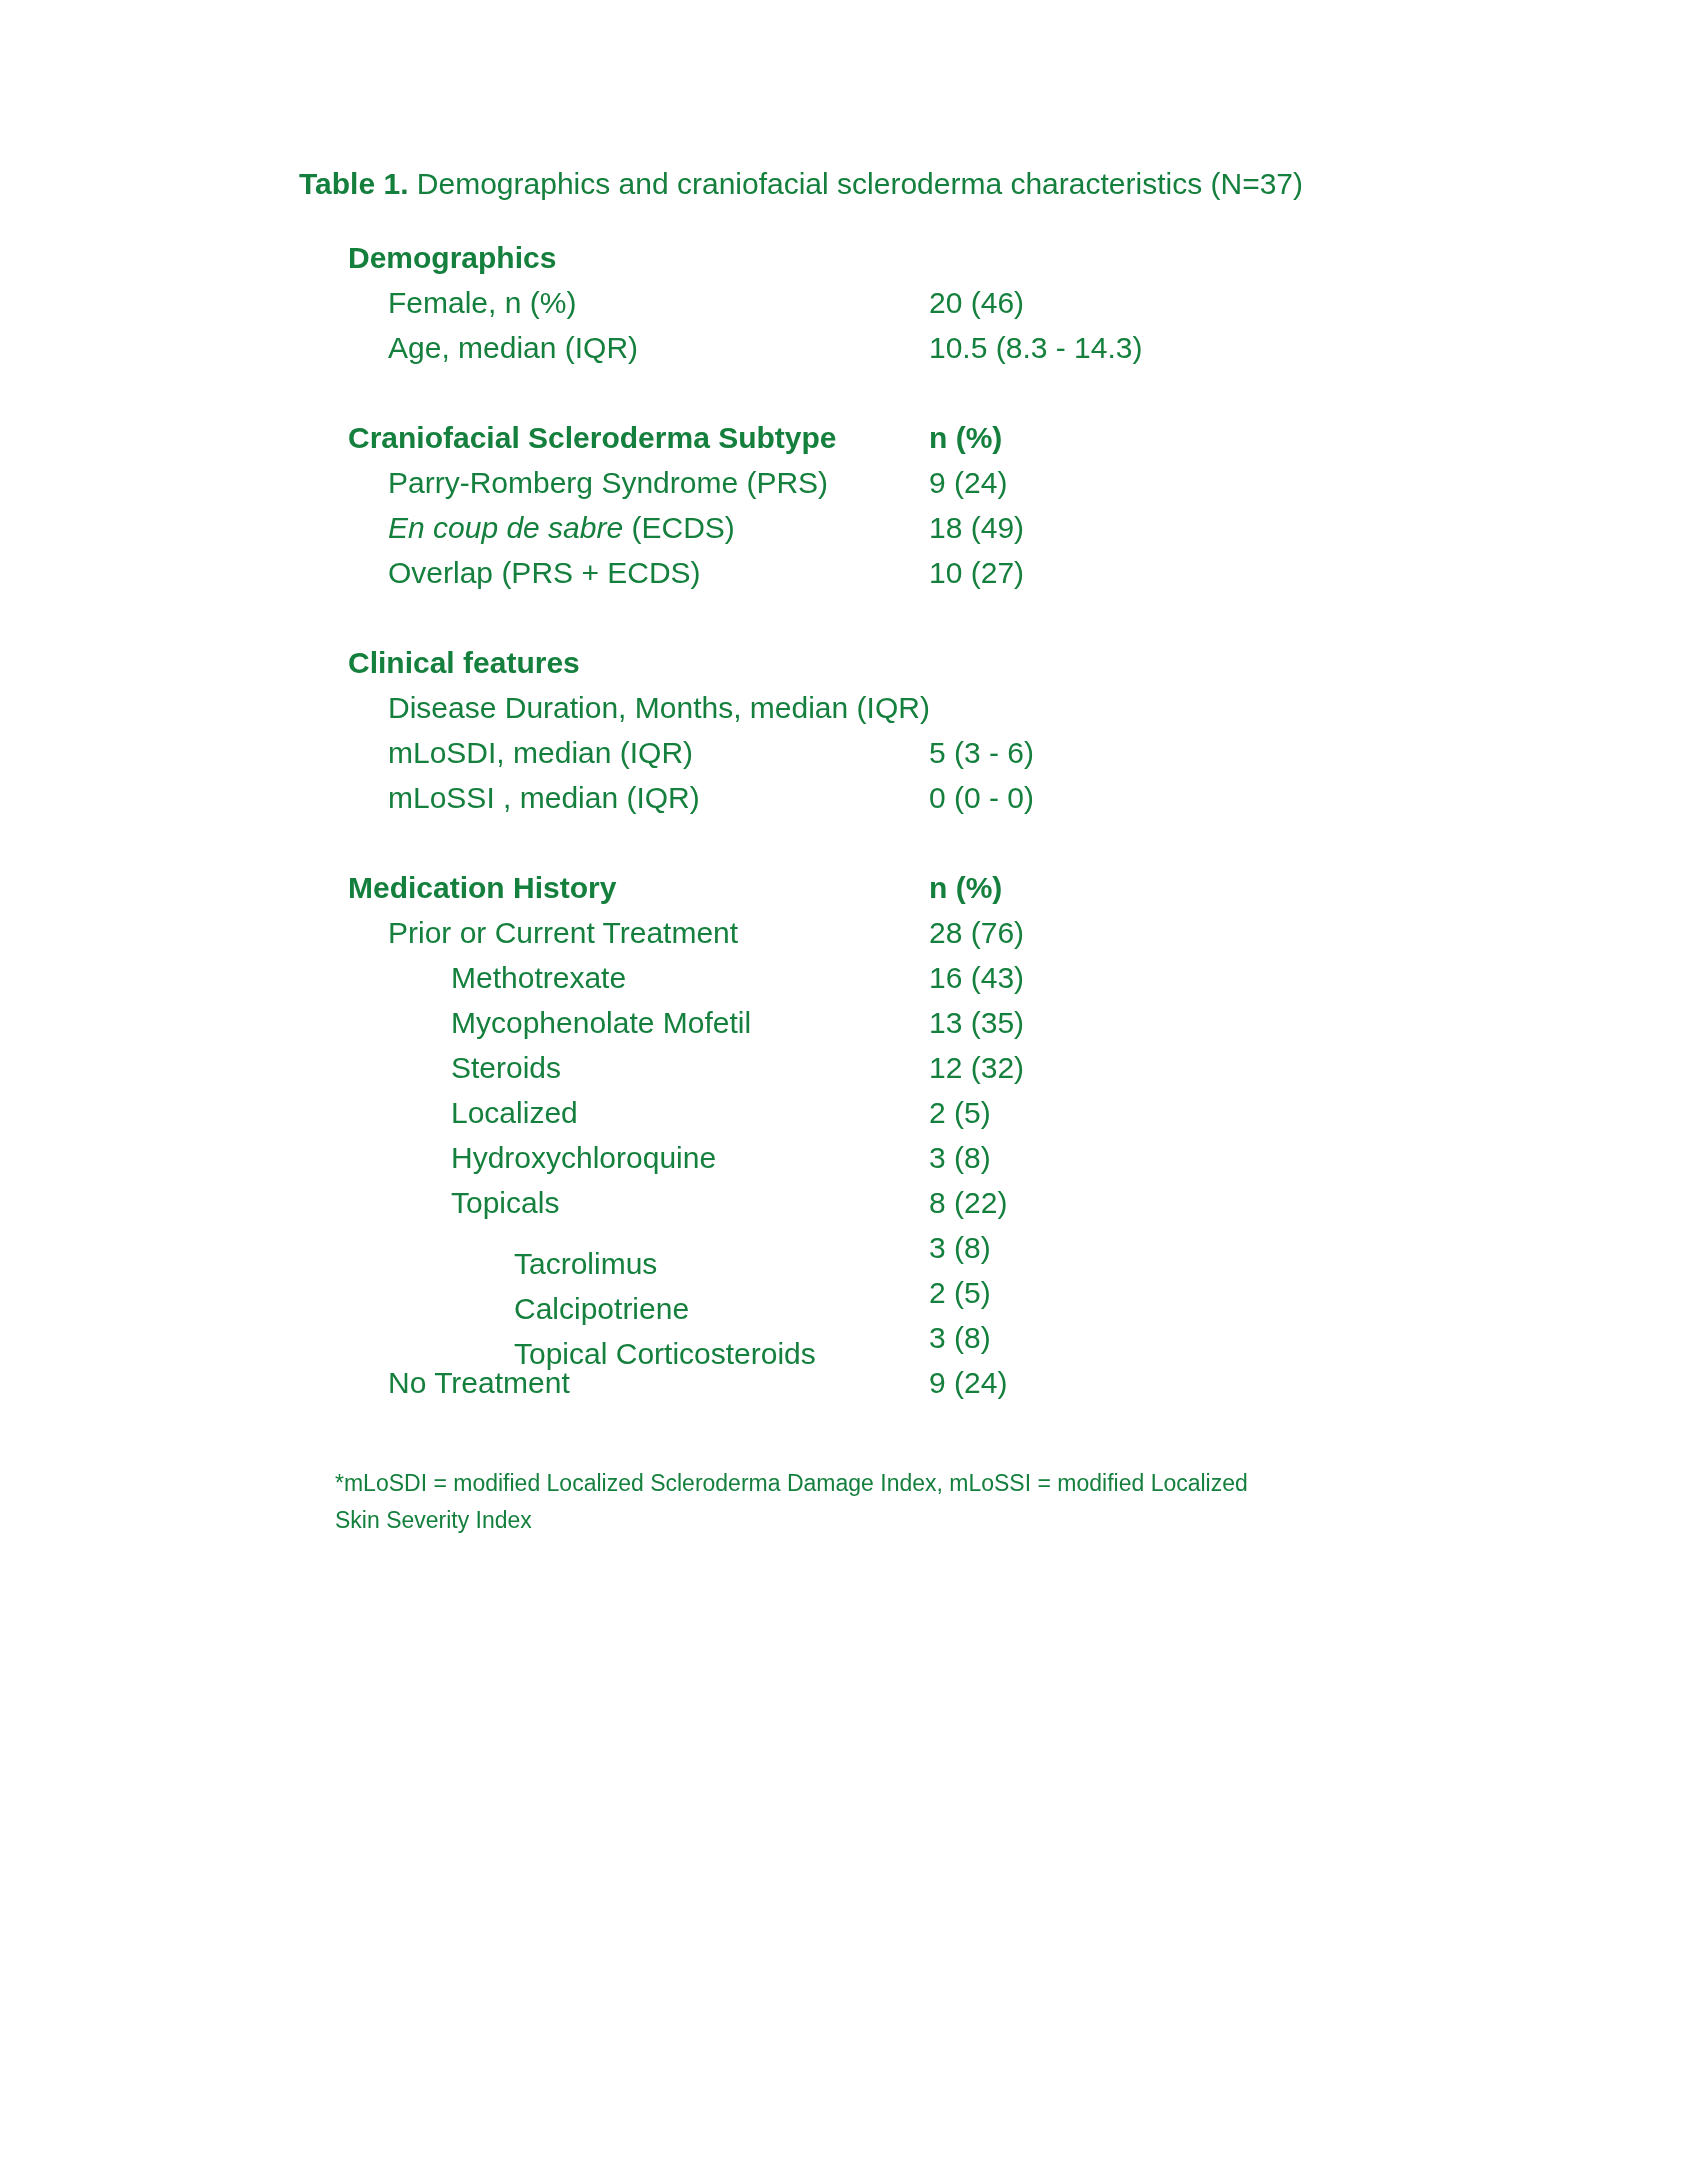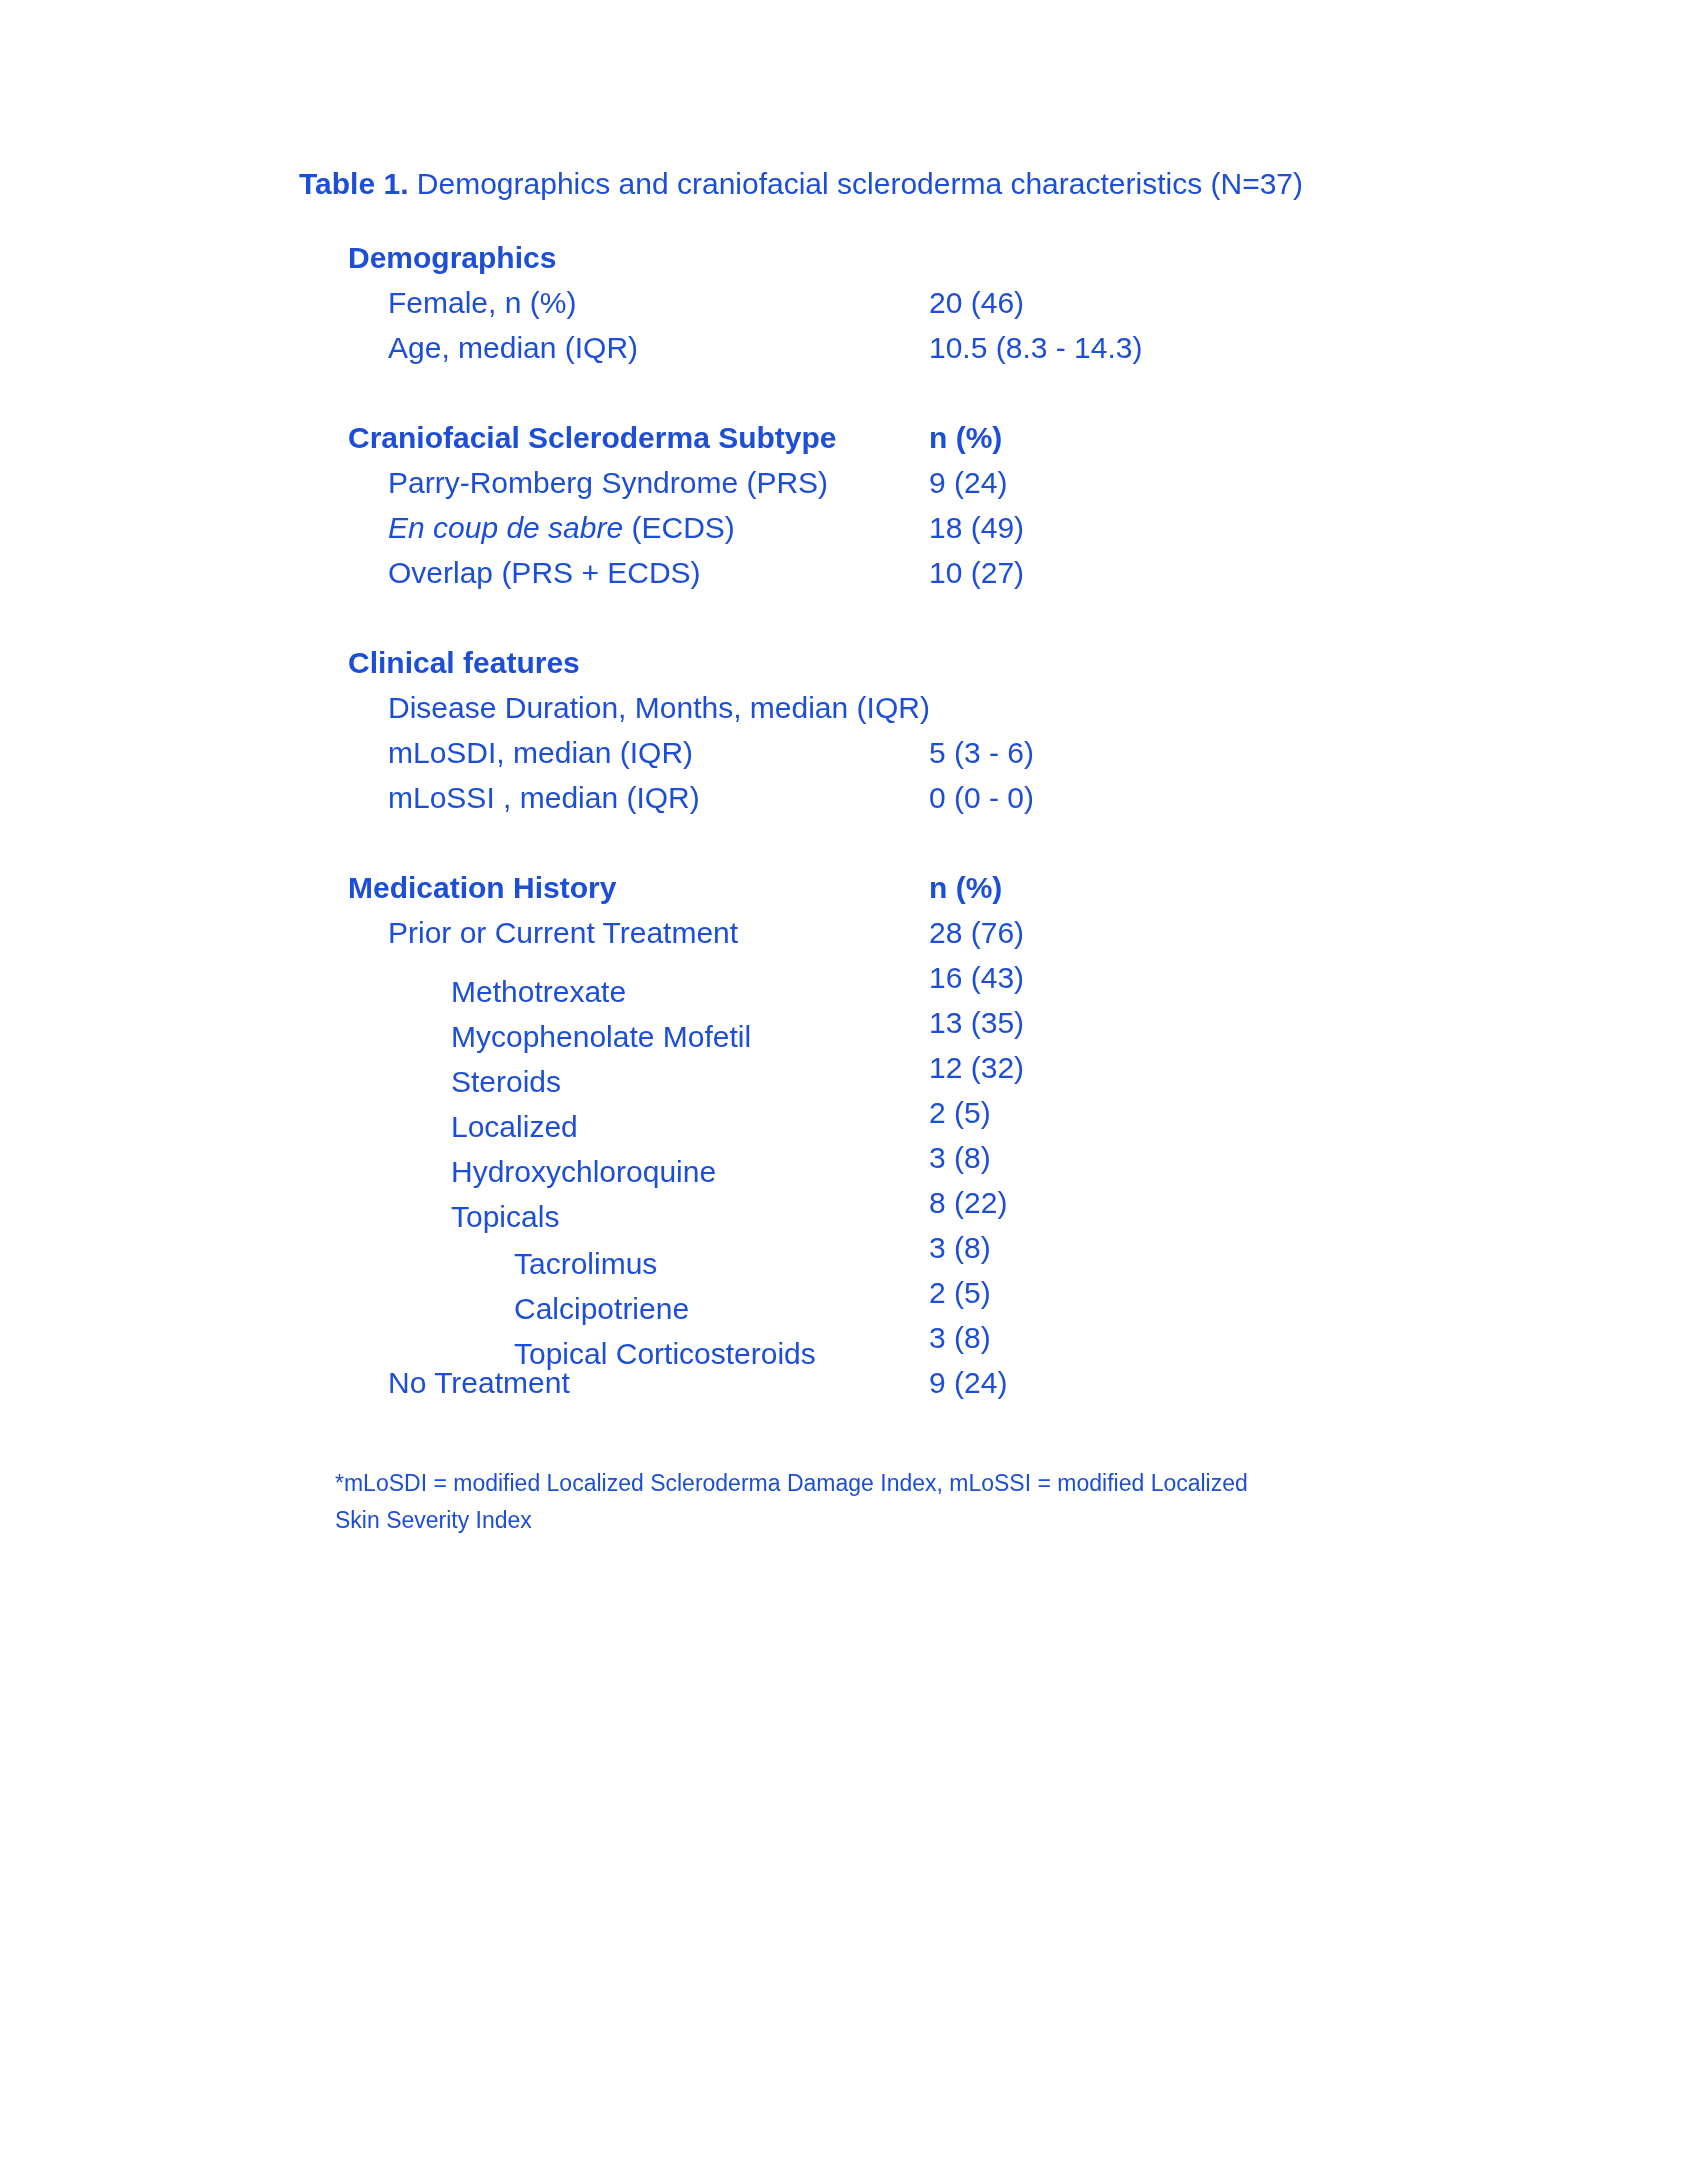--- a/index.html
+++ b/index.html
@@ -5,21 +5,21 @@
   html, body {
     margin: 0;
     padding: 0;
     background: #ffffff;
   }
   .page {
     position: relative;
     width: 1683px;
     height: 2178px;
     background: #ffffff;
-    color: #1d4ed8;
+    color: #15803d;
     font-family: "Liberation Sans", sans-serif;
     font-size: 30px;
     overflow: hidden;
   }
   .doc-title {
     position: absolute;
     left: 299px;
     top: 161px;
     height: 45px;
     line-height: 45px;
@@ -47,21 +47,21 @@
     position: absolute;
     left: 581px;
     top: 0;
     width: 406px;
     text-align: left;
     white-space: nowrap;
   }
   .row.section-header .label,
   .row.section-header .value { font-weight: bold; }
   .i1 { padding-left: 40px; text-align: center; }
-  .i2 { padding-left: 103px; margin-top: 14px; }
+  .i2 { padding-left: 103px; }
   .i3 { padding-left: 166px; margin-top: 16px; }
   .it { font-style: italic; }
   .gap { height: 45px; }
   .footnote {
     position: absolute;
     left: 335px;
     top: 1465px;
     width: 1198px;
     font-size: 23px;
     line-height: 37px;

